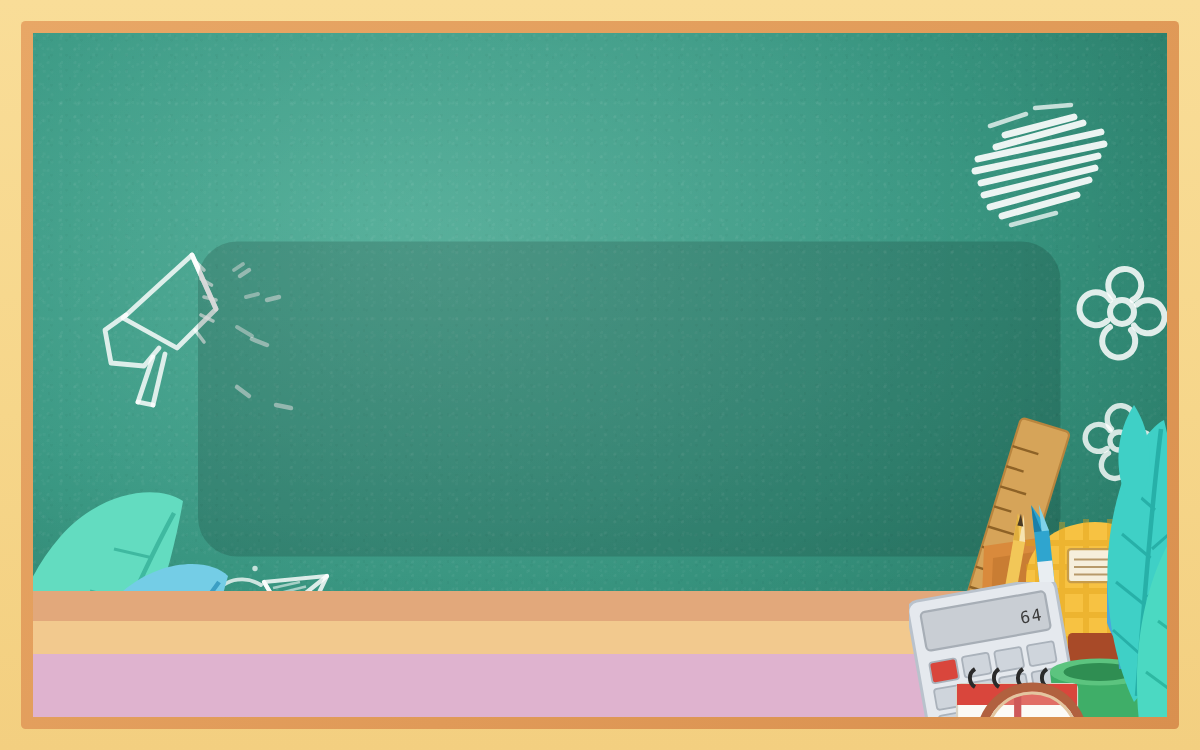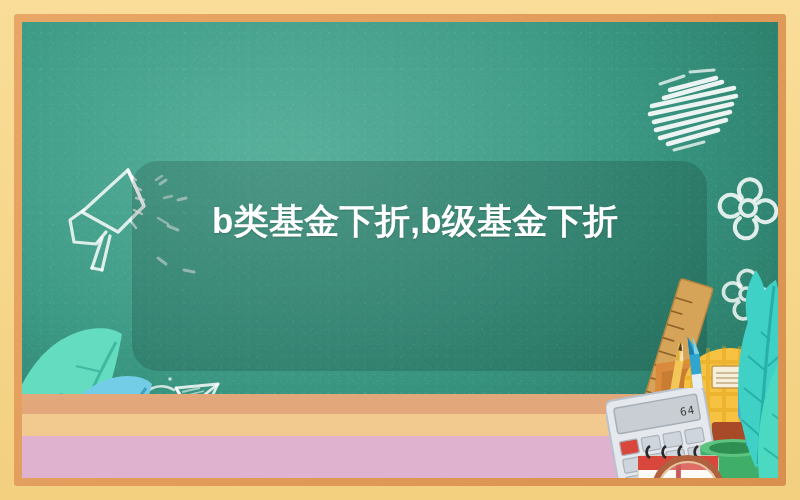--- a/index.html
+++ b/index.html
@@ -243,21 +243,20 @@
         <path d="M10 12 L16 8"></path>
           <path d="M28 28 L36 26"></path>
           <path d="M18 54 L28 58"></path>
         <path d="M8 86 L16 92"></path>
           <path d="M34 98 L44 100"></path>
       </g>
     </svg>
 
     <div class="caption-panel"></div>
 
-    <div class="title">b类基金下折,b级基金下折</div>
 
     <svg class="leaf" style="left:-30px; top:296px;" width="190" height="200" viewBox="0 0 190 200">
       <path d="M28 196 C6 150 8 86 48 40 C74 10 112 4 130 16 C120 74 96 144 52 196 Z" fill="#63dcc0"></path>
       <path d="M52 192 C70 140 96 76 124 24" stroke="#3fb9a0" stroke-width="3" fill="none"></path>
       <g stroke="#3fb9a0" stroke-width="2" fill="none">
         <path d="M62 168 L36 158"></path>
           <path d="M74 140 L44 130"></path>
           <path d="M86 112 L54 102"></path>
         <path d="M98 84 L68 76"></path>
           <path d="M110 54 L84 48"></path>

